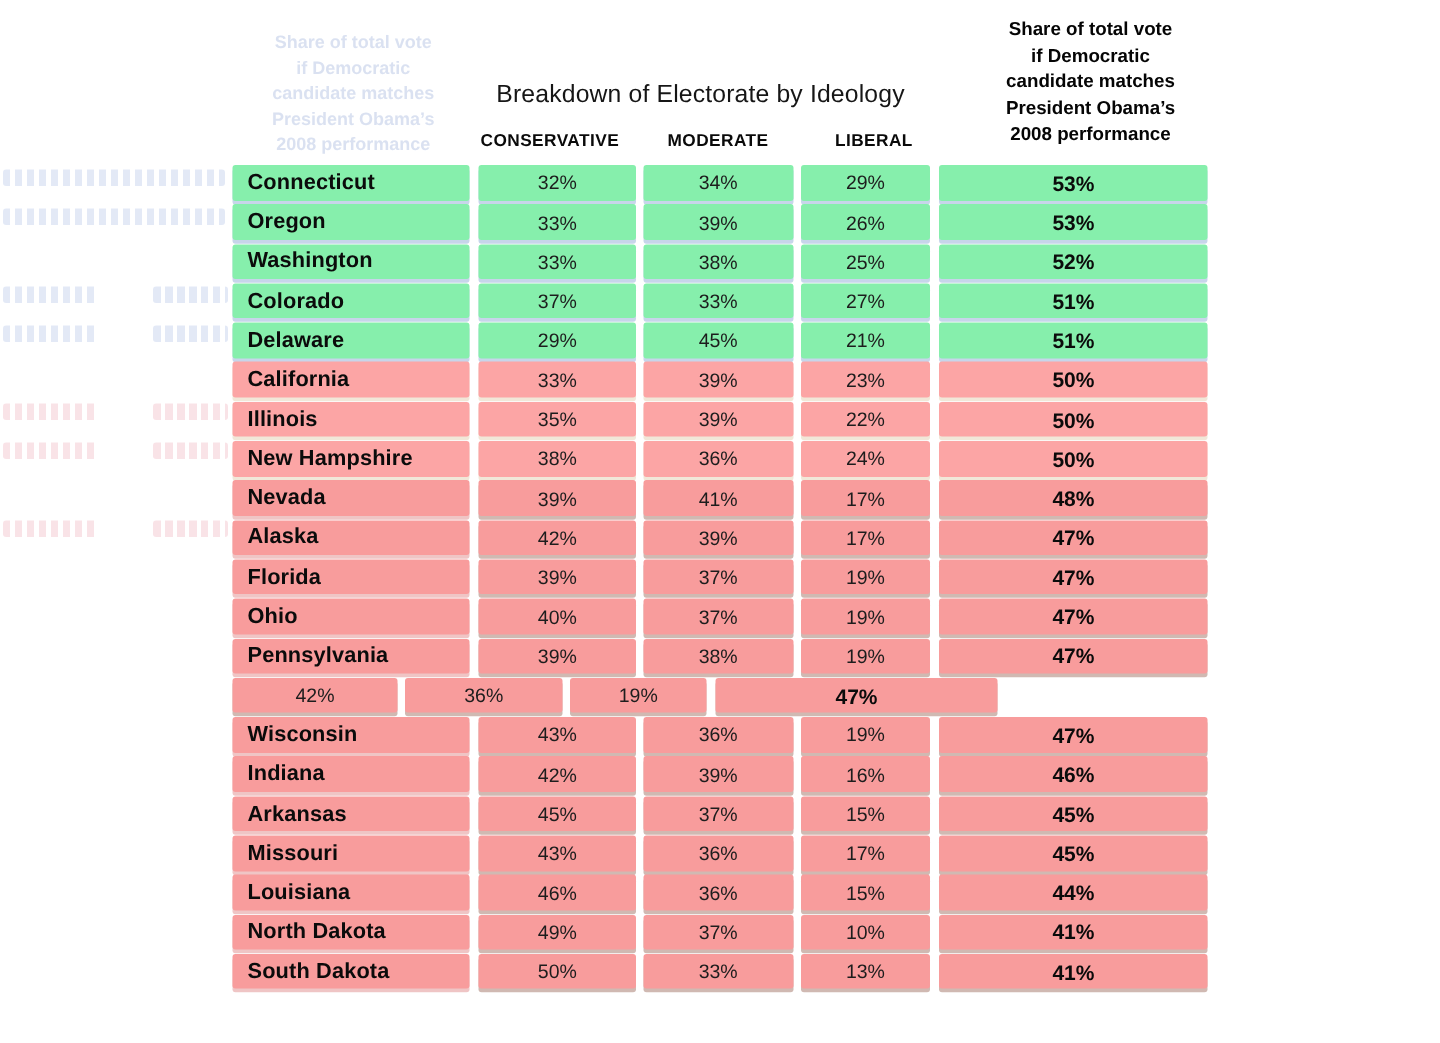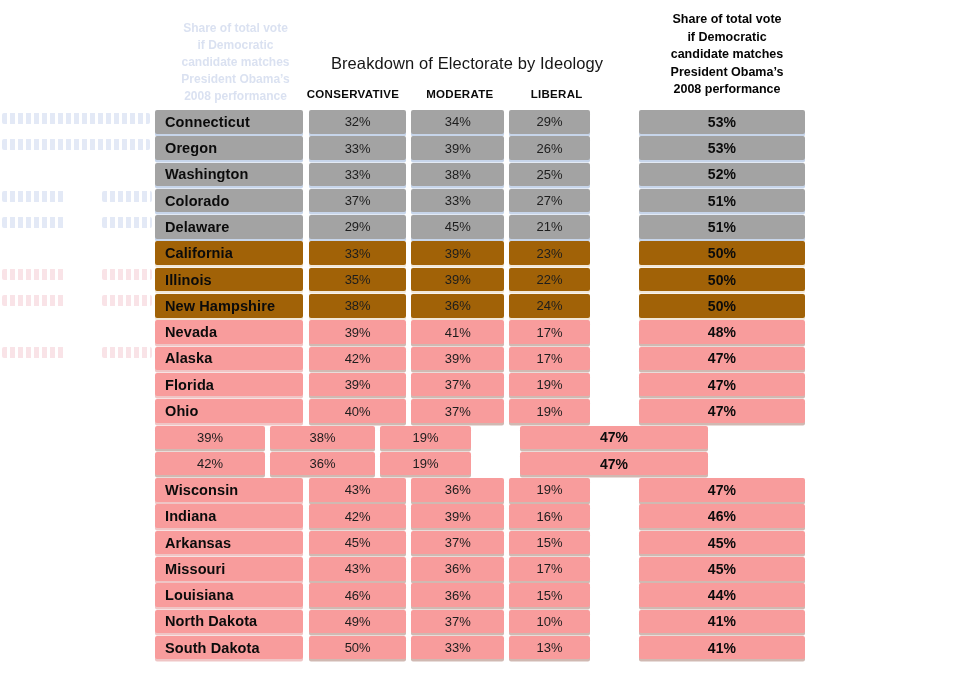--- a/index.html
+++ b/index.html
@@ -21,42 +21,42 @@
     color:#050505;
   }
 
   
   .table-wrap{position:absolute;left:155px;top:110px;width:650px;}
   .trow{display:flex;height:23.5px;margin-bottom:2.8px;}
   .c-state{width:166px;margin-right:6px;}
   .c-cons {width:110px;margin-right:5px;}
   .c-mod  {width:105px;margin-right:5px;text-align:right;}
   .c-lib  {width:91px;margin-right:6px;text-align:right;}
-  .c-share{width:188px;margin-left:43px;}
+  .c-share{width:188px;}
 
   .col-headers{position:absolute;left:155px;top:85px;width:650px;display:flex;gap:14px;}
   .col-headers .hcell{
     display:flex;align-items:center;justify-content:center;
     font-weight:bold;font-size:11.5px;letter-spacing:.3px;color:#0a0a0a;height:18px;
   }
 
   .cell{
     display:flex;align-items:center;justify-content:center;
     height:100%;border-radius:2px;
   }
   .state-cell{
     justify-content:flex-start;padding-left:10px;box-sizing:border-box;
     font-weight:bold;font-size:14.5px;color:#0b0b0b;letter-spacing:.1px;
   }
   .value-cell{font-size:13px;color:#1d1d1d;}
   .share-cell{font-weight:bold;font-size:14px;color:#0b0b0b;}
 
   
-  .row-blue   .cell{background:#a3a3a3;box-shadow:0 2.5px 0 rgba(95,135,195,.35);}
-  .row-yellow .cell{background:#a16207;box-shadow:0 2.5px 0 rgba(205,170,115,.28);}
+  .row-blue   .cell{background:#86efac;box-shadow:0 2.5px 0 rgba(95,135,195,.35);}
+  .row-yellow .cell{background:#fca5a5;box-shadow:0 2.5px 0 rgba(205,170,115,.28);}
   .row-pink   .cell{background:#f89c9c;box-shadow:0 2.5px 0 rgba(150,100,85,.45);}
   .row-pink   .state-cell{box-shadow:0 2.5px 0 rgba(215,110,110,.40);text-align:center;}
 
   
   .ghost-header{
     position:absolute;left:148px;top:20px;width:175px;
     text-align:center;font-weight:bold;font-size:12px;line-height:17px;
     color:#b3c2e2;opacity:.48;filter:blur(.4px);pointer-events:none;
   }
   .ghost-rows{position:absolute;left:2px;top:113px;width:150px;pointer-events:none;}
@@ -193,20 +193,21 @@
       <div class="c-share cell share-cell">47%</div>
     </div>
     <div class="trow row-pink">
       <div class="c-state cell state-cell">Ohio</div>
       <div class="c-cons cell value-cell">40%</div>
       <div class="c-mod cell value-cell">37%</div>
       <div class="c-lib cell value-cell">19%</div>
       <div class="c-share cell share-cell">47%</div>
     </div>
     <div class="trow row-pink">
+      <div class="c-state cell state-cell">Pennsylvania</div>
       <div class="c-cons cell value-cell">39%</div>
       <div class="c-mod cell value-cell">38%</div>
       <div class="c-lib cell value-cell">19%</div>
       <div class="c-share cell share-cell">47%</div>
     </div>
     <div class="trow row-pink">
       <div class="c-cons cell value-cell">42%</div>
       <div class="c-mod cell value-cell">36%</div>
       <div class="c-lib cell value-cell">19%</div>
       <div class="c-share cell share-cell">47%</div>

